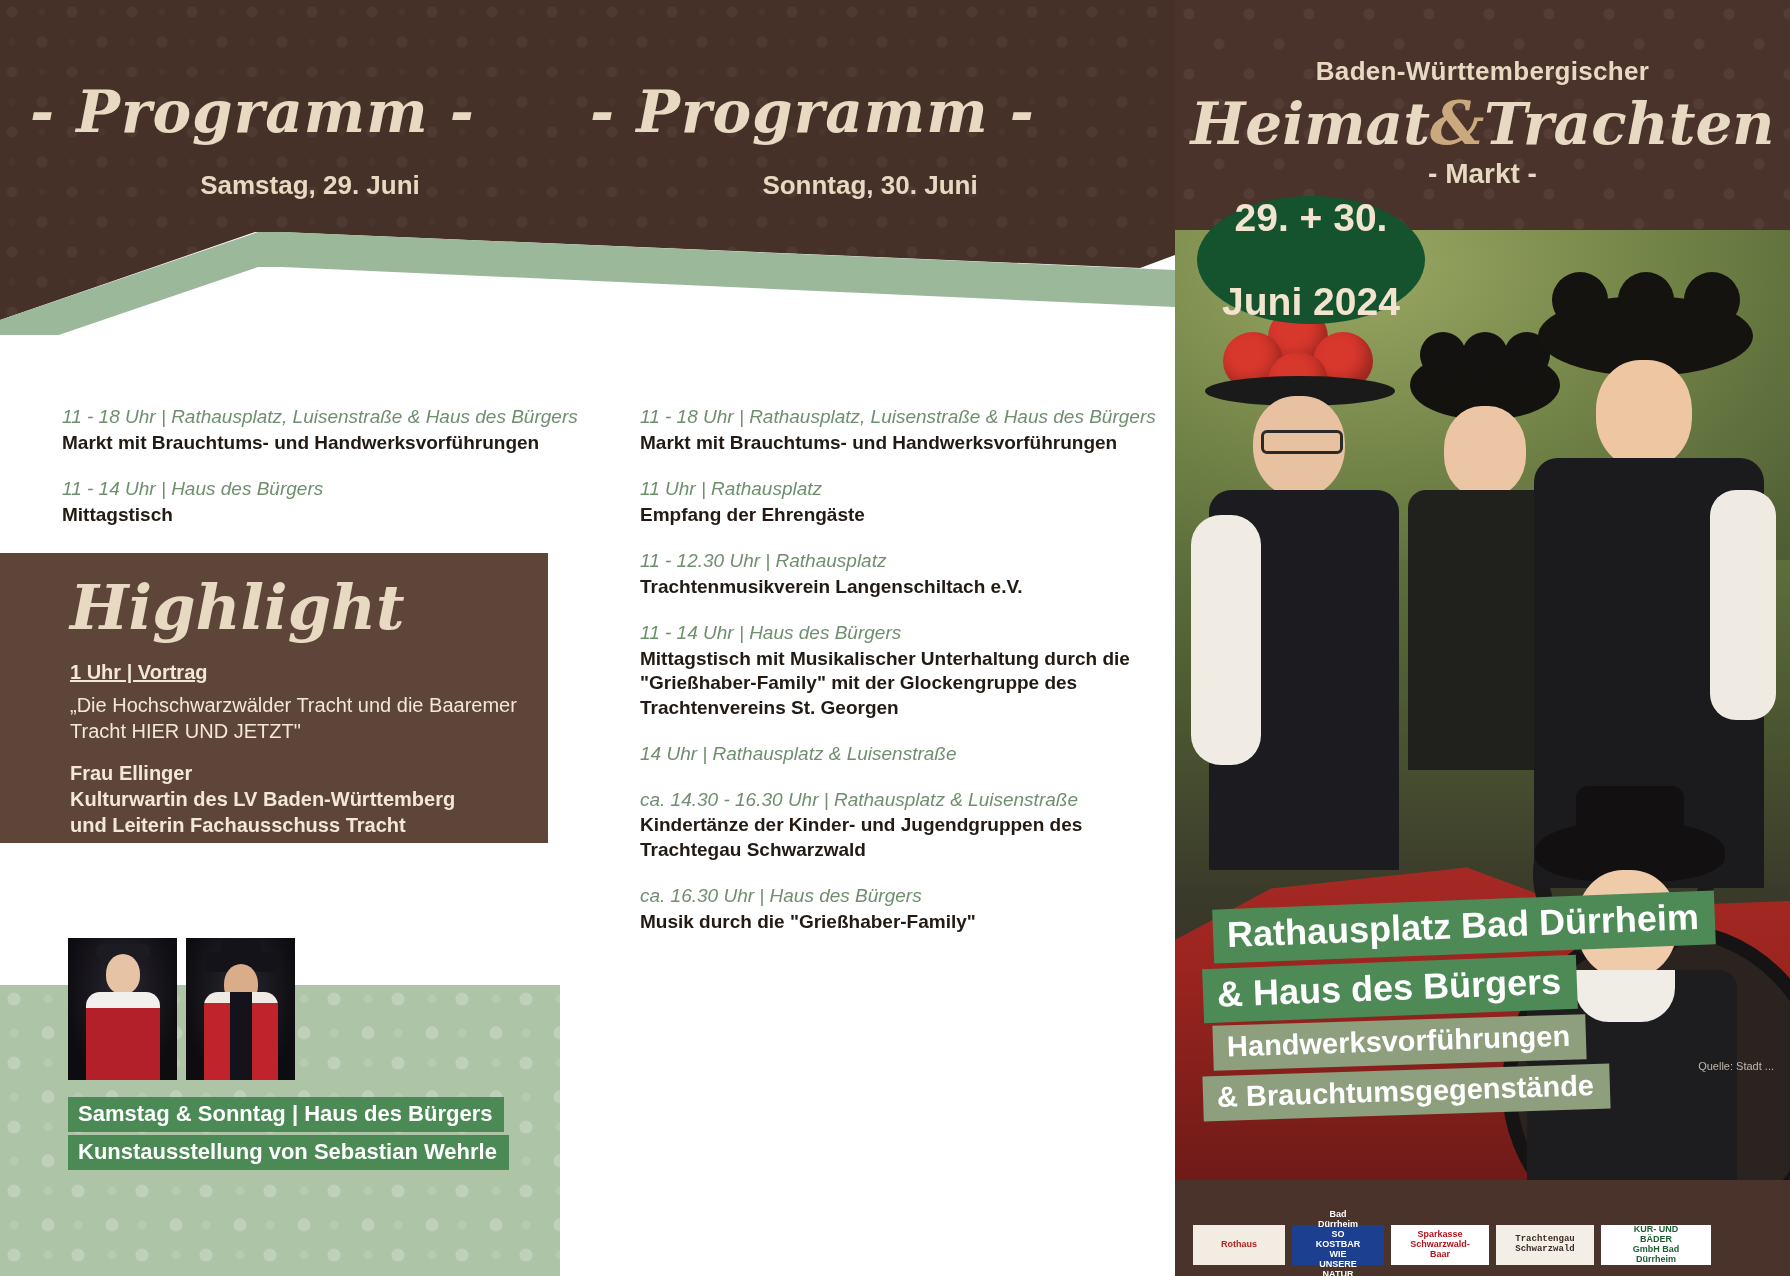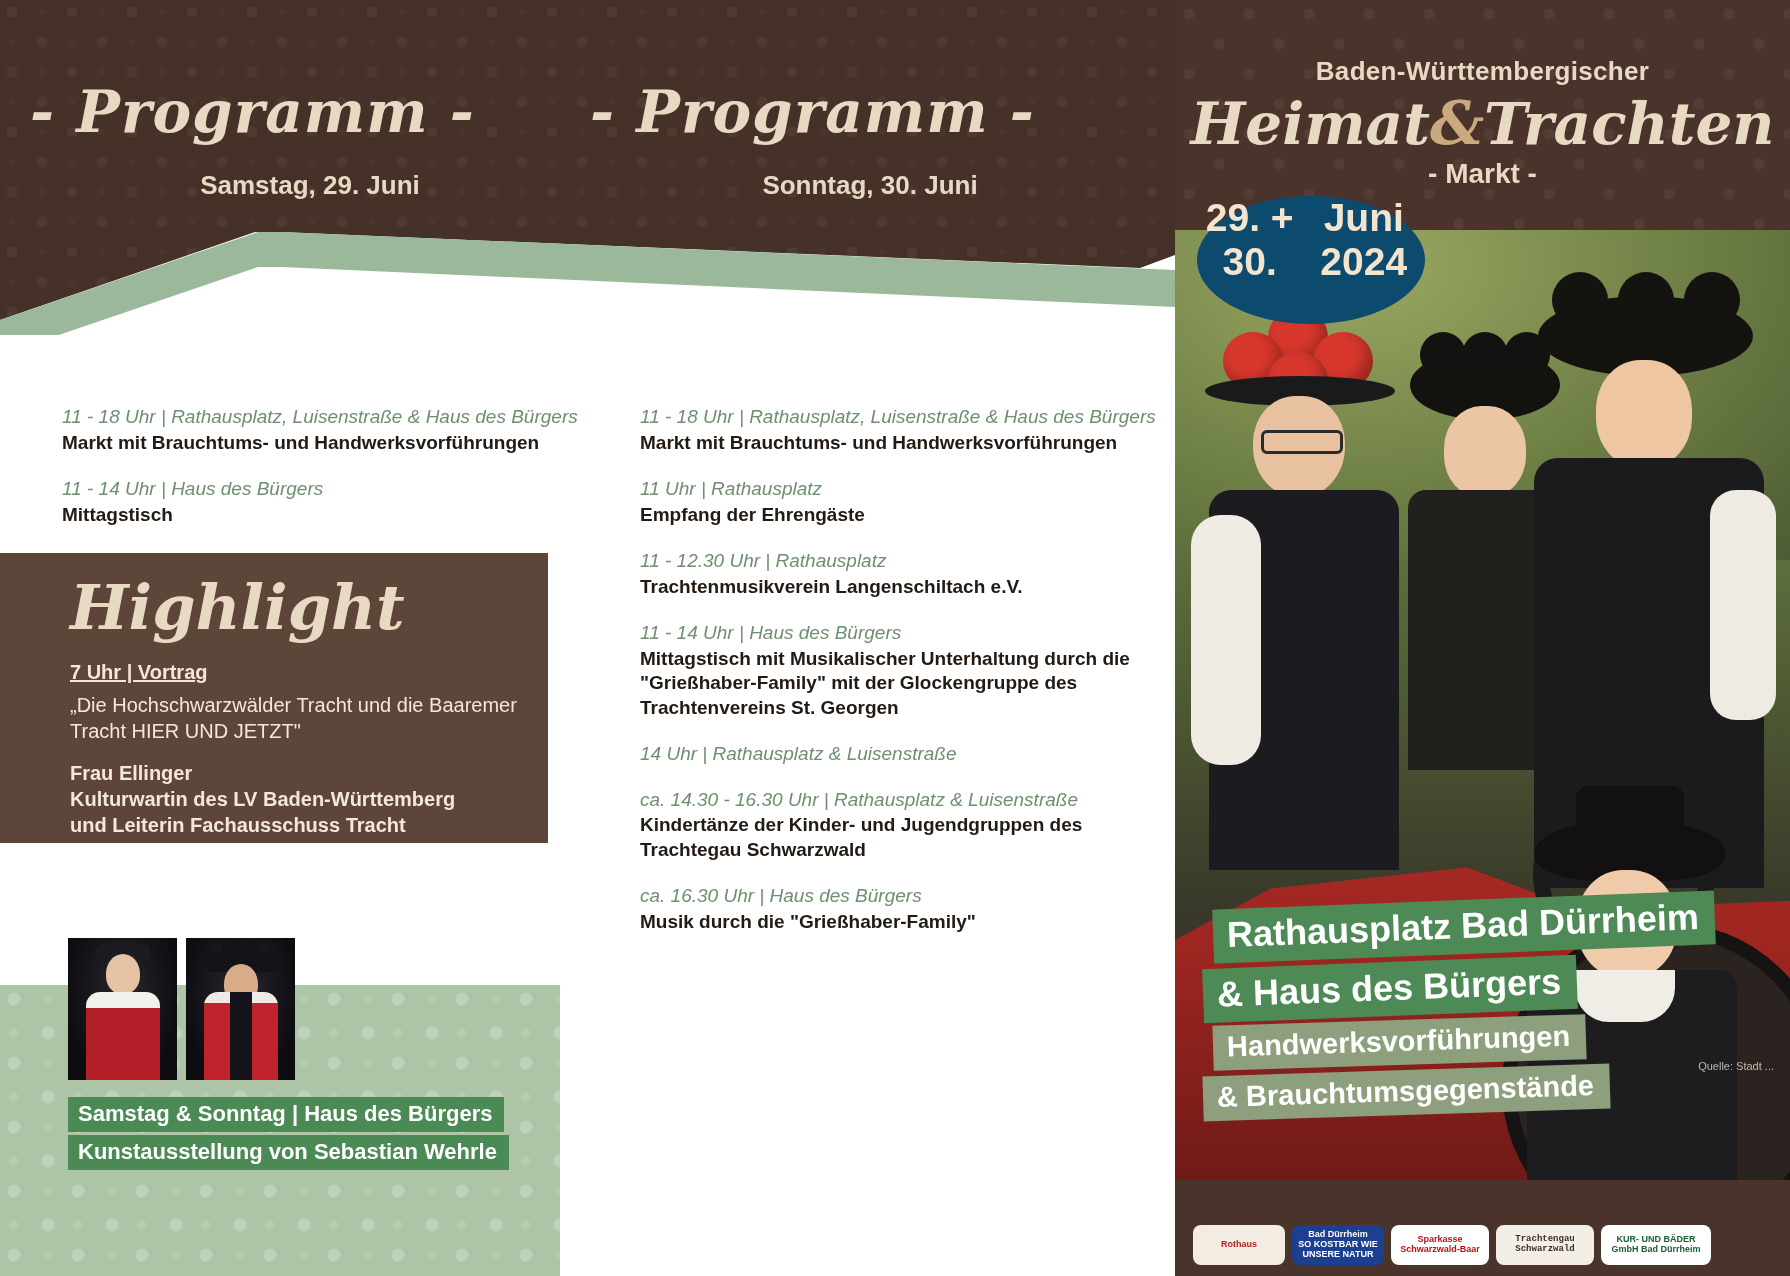--- a/index.html
+++ b/index.html
@@ -183,23 +183,23 @@
 
   #fig4{left:330px;top:590px;width:250px;height:390px;}
   #fig4 .hatb{position:absolute;left:30px;top:0;width:190px;height:62px;background:#121010;border-radius:50% 50% 40% 40%;}
   #fig4 .hatb:after{content:"";position:absolute;left:50%;top:-34px;transform:translateX(-50%);width:108px;height:46px;background:#121010;border-radius:12px 12px 0 0;}
   #fig4 .head{position:absolute;left:72px;top:50px;width:100px;height:108px;border-radius:46%;background:#f0cbaa;}
   #fig4 .body{position:absolute;left:22px;top:150px;width:210px;height:240px;background:#1d1d1f;border-radius:18px 18px 0 0;}
   #fig4 .collar{position:absolute;left:70px;top:150px;width:100px;height:52px;background:#f0ece6;border-radius:0 0 34px 34px;}
 
   .date-bubble{
     position:absolute;left:22px;top:196px;width:228px;height:128px;
-    background:#0c4a6e;border-radius:50%;
+    background:#14532d;border-radius:50%;
     color:#f3e4d0;text-align:center;z-index:6;
-    display:flex;justify-content:space-between;
+    display:flex;flex-direction:column;justify-content:space-between;
     font-size:39px;font-weight:bold;line-height:1.12;
   }
 
   .badge{
     position:absolute;color:#ffffff;font-weight:bold;z-index:7;
     padding:5px 16px 7px 14px;white-space:nowrap;
   }
   #badge1{left:38px;top:900px;background:#4e8a56;font-size:36px;transform:rotate(-2.2deg);}
   #badge2{left:28px;top:962px;background:#4e8a56;font-size:36px;transform:rotate(-2.2deg);}
   #badge3{left:38px;top:1020px;background:#8e9f7e;font-size:29px;transform:rotate(-1.8deg);}
@@ -207,22 +207,22 @@
 
   .credit{
     position:absolute;right:16px;bottom:108px;color:#d8cfc2;font-size:11px;z-index:8;opacity:.85;
   }
 
   .logo-bar{
     position:absolute;left:0;bottom:0;width:615px;height:62px;background:#4a332a;
     display:flex;align-items:center;gap:7px;padding:0 18px;box-sizing:border-box;
   }
   .logo{
-    height:40px;border-radius:8px;display:flex;align-items:center;justify-content:center;
-    text-align:center;font-size:9px;font-weight:bold;line-height:1.1;padding:0 4px;box-sizing:border-box;
+    height:40px;border-radius:0;display:flex;align-items:center;justify-content:center;
+    text-align:center;font-size:9px;font-weight:bold;line-height:1.1;padding:0 21px;box-sizing:border-box;
   }
   #logo-rothaus{background:#f2ece2;color:#b4221f;width:92px;}
   #logo-bad{background:#1d3f8f;color:#ffffff;width:92px;}
   #logo-sparkasse{background:#ffffff;color:#b4131a;width:98px;}
   #logo-trachtengau{background:#f4efe6;color:#3c2c22;width:98px;font-family:Liberation Mono, monospace;}
   #logo-kur{background:#ffffff;color:#1b5e33;width:110px;}
 </style>
 </head>
 <body>
 
@@ -274,21 +274,21 @@
       </div>
       <div class="ev">
         <p class="ev-time">ca. 16.30 Uhr | Haus des Bürgers</p>
         <p class="ev-desc">Musik durch die "Grießhaber-Family"</p>
       </div>
     </div>
 
     <div class="highlight-box">
       <div class="highlight-title">Highlight</div>
       <div class="highlight-inner">
-        <div class="hl-lead">7 Uhr | Vortrag</div>
+        <div class="hl-lead">1 Uhr | Vortrag</div>
         <div class="hl-quote">„Die Hochschwarzwälder Tracht und die Baaremer Tracht HIER UND JETZT"</div>
         <div class="hl-person" style="white-space:pre-line">Frau Ellinger
 Kulturwartin des LV Baden-Württemberg
 und Leiterin Fachausschuss Tracht</div>
       </div>
     </div>
 
     <div class="green-block"></div>
 
     <div class="photo-pair">

